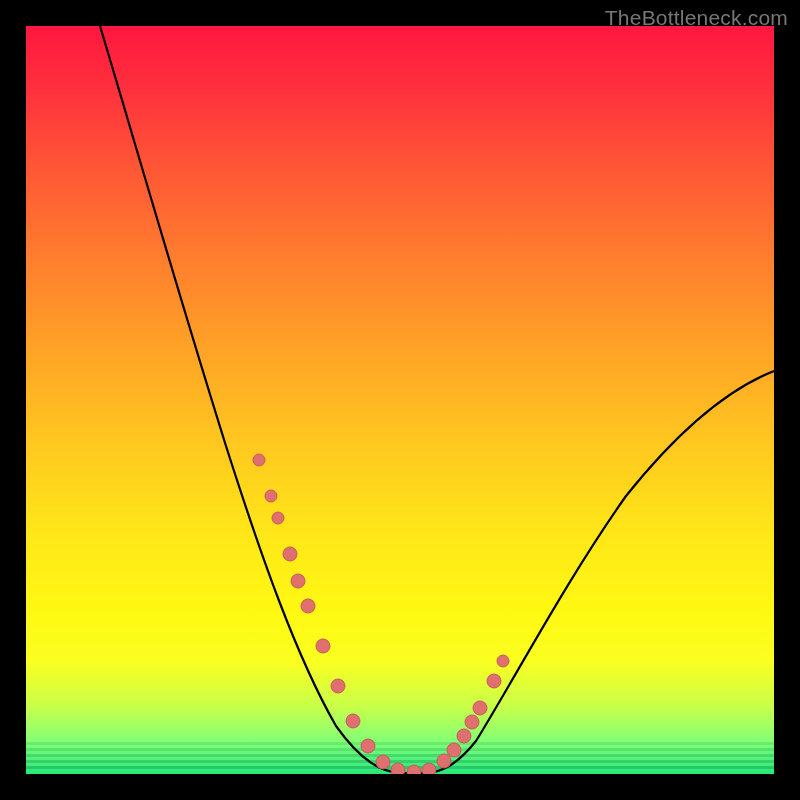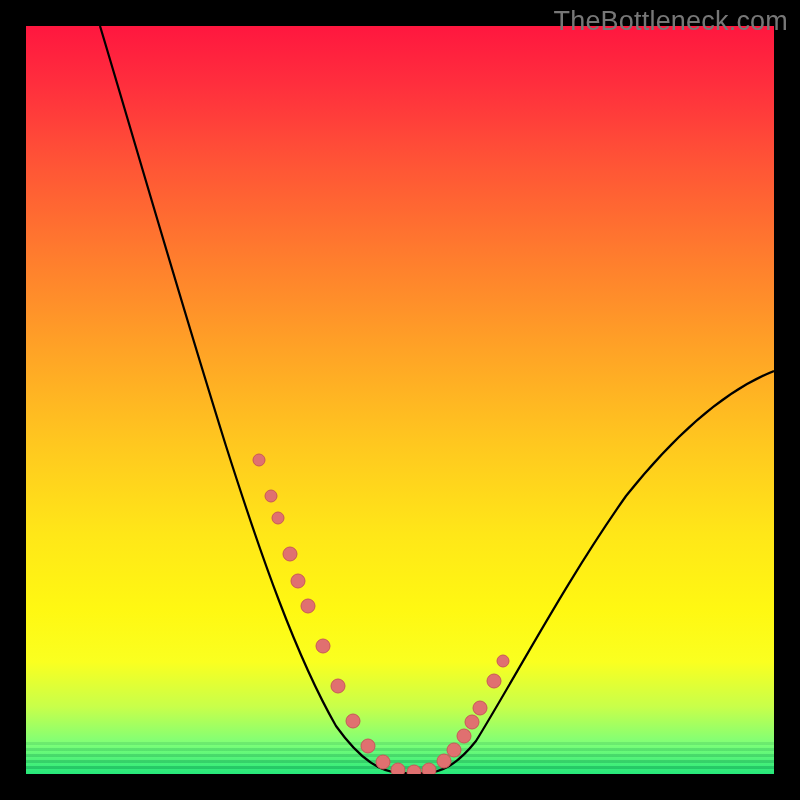--- a/index.html
+++ b/index.html
@@ -48,21 +48,21 @@
     left: 26px;
     top: 26px;
     width: 748px;
     height: 748px;
   }
   .watermark {
     position: absolute;
     top: 6px;
     right: 12px;
     color: #777;
-    font-size: 27px;
+    font-size: 21px;
     font-weight: 500;
     letter-spacing: 0.2px;
   }
 </style>
 </head>
 <body>
 
 <div class="frame">
 
   <div class="plot-bg"></div>

